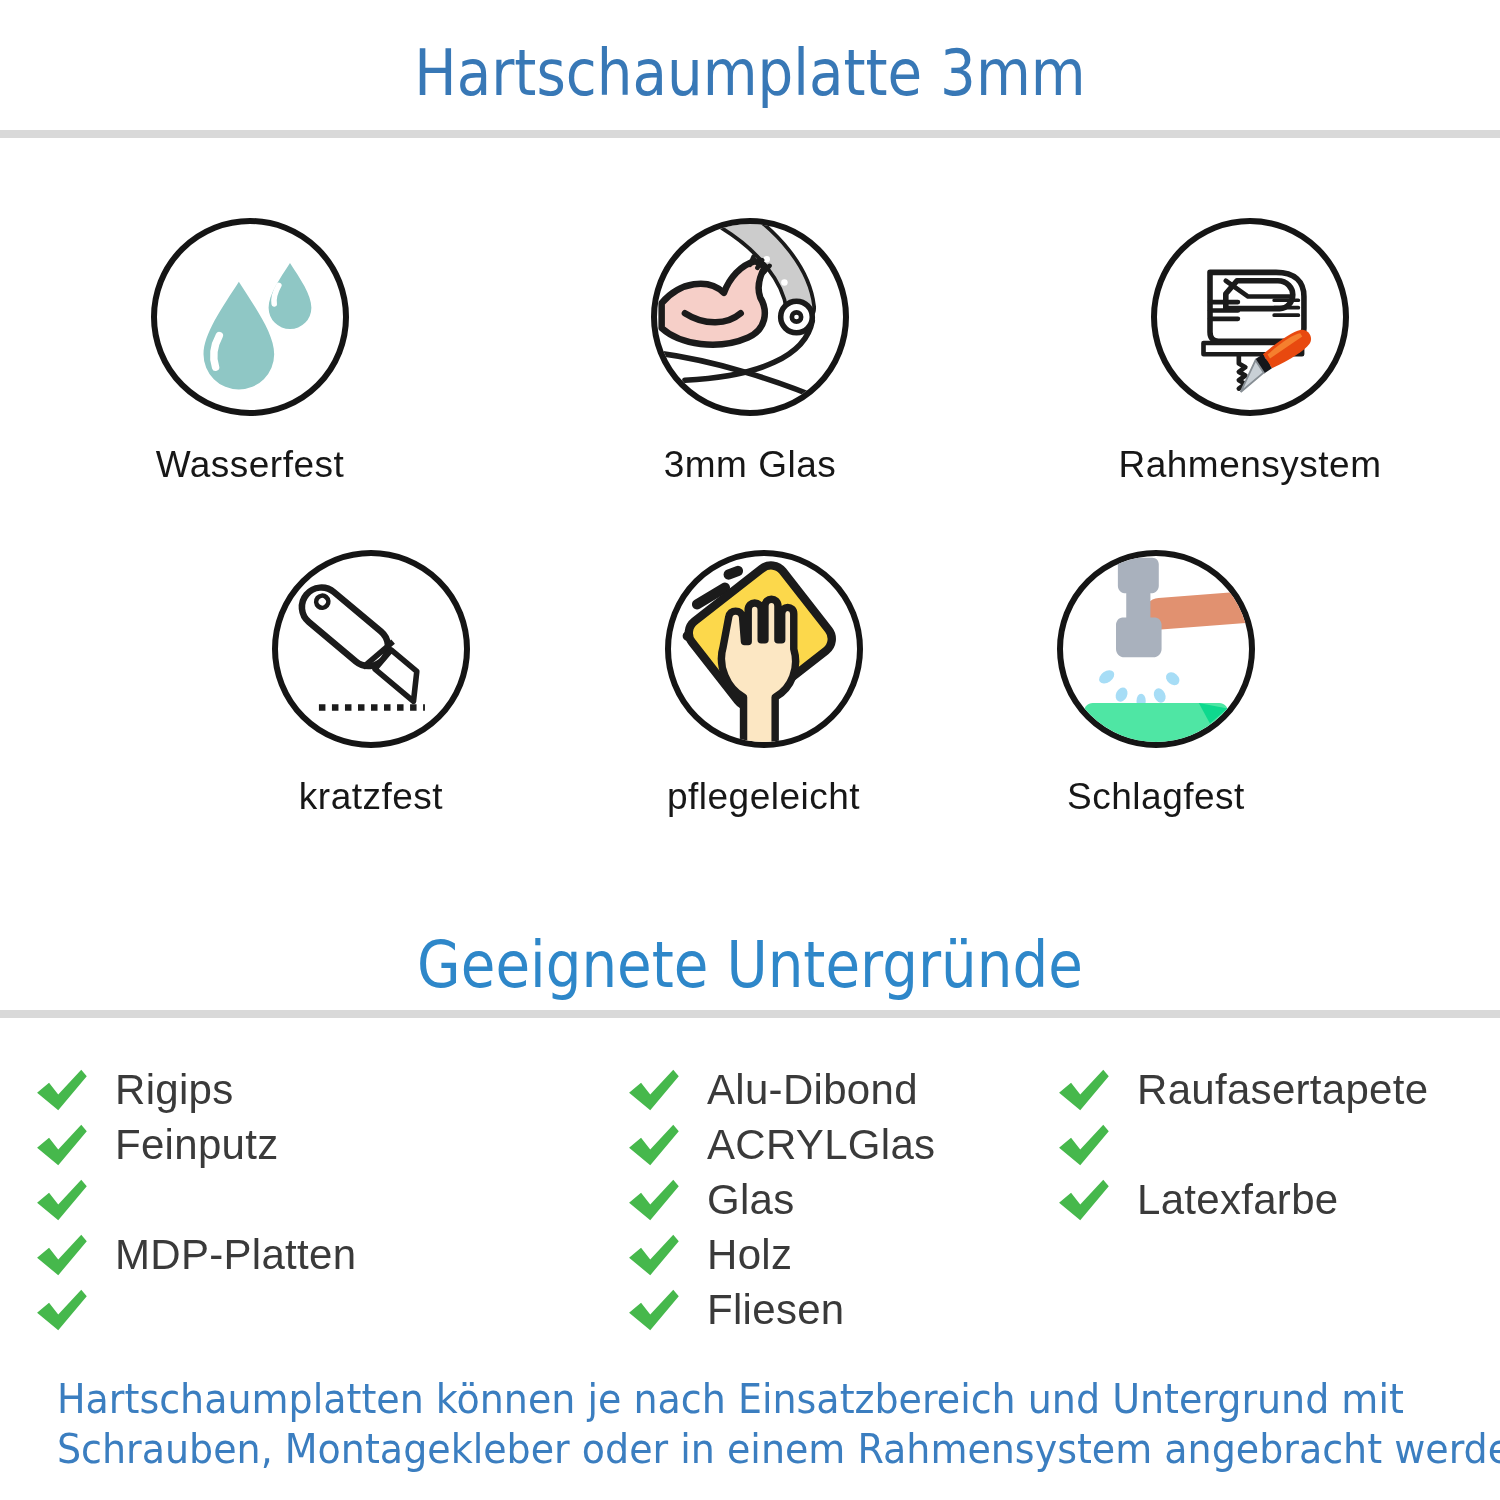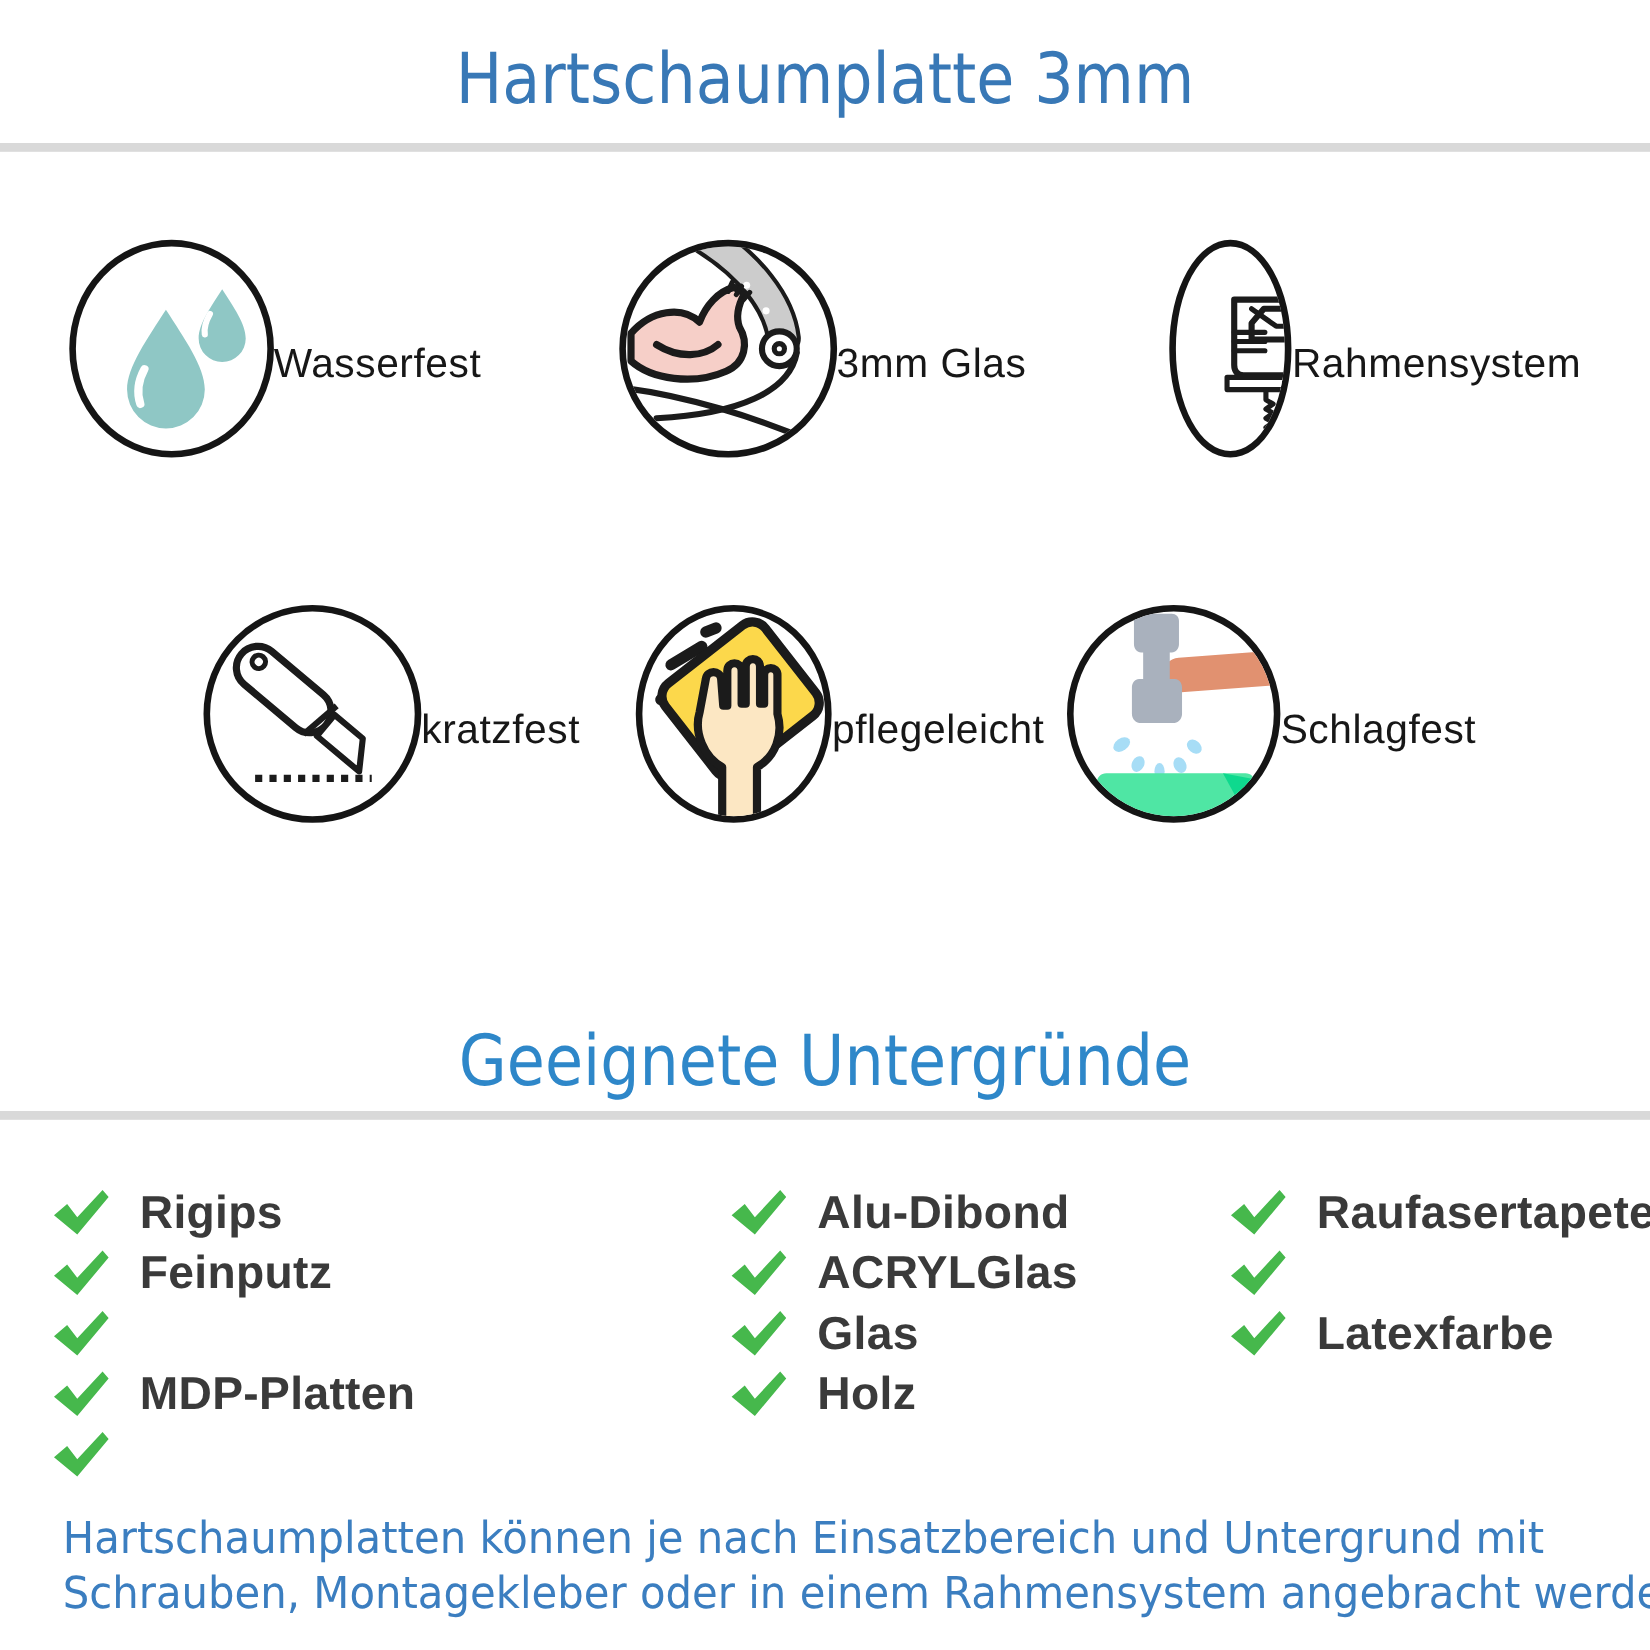--- a/index.html
+++ b/index.html
@@ -9,28 +9,28 @@
         font-family:"DejaVu Sans",sans-serif;font-weight:400;font-size:64px;
         transform:scaleX(.88);transform-origin:50% 50%;white-space:nowrap;}
   #title1{top:36px;color:var(--heading1);}
   #title2{top:928px;color:var(--heading2);}
   .bar{position:absolute;left:0;width:1500px;height:8px;background:var(--divider);}
   #bar1{top:130px;}
   #bar2{top:1010px;}
   .icon-row{position:absolute;display:flex;}
   #row1{top:218px;left:0;width:1500px;justify-content:space-around;}
   #row2{top:550px;left:185px;width:1157px;justify-content:space-between;}
-  .feature{display:flex;align-items:center;width:375px;}
+  .feature{display:flex;flex-direction:column;align-items:center;width:375px;}
   #row2 .feature{width:372px;}
   .icon-circle{width:186px;height:186px;border:6px solid #151515;border-radius:50%;
         overflow:hidden;background:#fff;}
   .icon-circle svg{width:186px;height:186px;display:block;}
   .feature-label{margin-top:28px;font-size:37px;color:#171717;letter-spacing:.5px;white-space:nowrap;}
   .checklist{position:absolute;top:1062px;left:33px;display:flex;align-items:flex-start;}
-  .check-col{list-style:none;margin:12px;padding:0;font-weight:bold;}
+  .check-col{list-style:none;margin:0;padding:0;}
   #col1{width:592px;} #col2{width:430px;} #col3{width:420px;}
   .check-col li{display:flex;align-items:center;height:55px;}
   .check-icon{width:56px;height:46px;margin-right:26px;flex:0 0 auto;}
   .check-col li span{font-size:42px;color:var(--text_dark);letter-spacing:.3px;white-space:nowrap;}
   .footer{position:absolute;top:1374px;left:57px;color:var(--footer_text);
         font-family:"DejaVu Sans",sans-serif;font-size:40px;line-height:50px;
         transform:scaleX(.95);transform-origin:left top;white-space:nowrap;}
   .stroke{fill:none;stroke:#1b1b1b;stroke-linecap:round;stroke-linejoin:round;}
 </style>
 </head>
@@ -207,20 +207,26 @@
             <path d="M4,28 L17,17 L27,30 L52,3 L58,10 L27,47 Z" style="fill:var(--check_green)"></path>
           </svg>
           <span>Glas</span>
         </li>
       <li>
           <svg class="check-icon" viewBox="0 0 60 50">
             <path d="M4,28 L17,17 L27,30 L52,3 L58,10 L27,47 Z" style="fill:var(--check_green)"></path>
           </svg>
           <span>Holz</span>
         </li>
+      <li>
+          <svg class="check-icon" viewBox="0 0 60 50">
+            <path d="M4,28 L17,17 L27,30 L52,3 L58,10 L27,47 Z" style="fill:var(--check_green)"></path>
+          </svg>
+          <span>Fliesen</span>
+        </li>
     </ul>
     <ul class="check-col" id="col3">
       <li>
           <svg class="check-icon" viewBox="0 0 60 50">
             <path d="M4,28 L17,17 L27,30 L52,3 L58,10 L27,47 Z" style="fill:var(--check_green)"></path>
           </svg>
           <span>Raufasertapete</span>
         </li>
       <li>
           <svg class="check-icon" viewBox="0 0 60 50">

